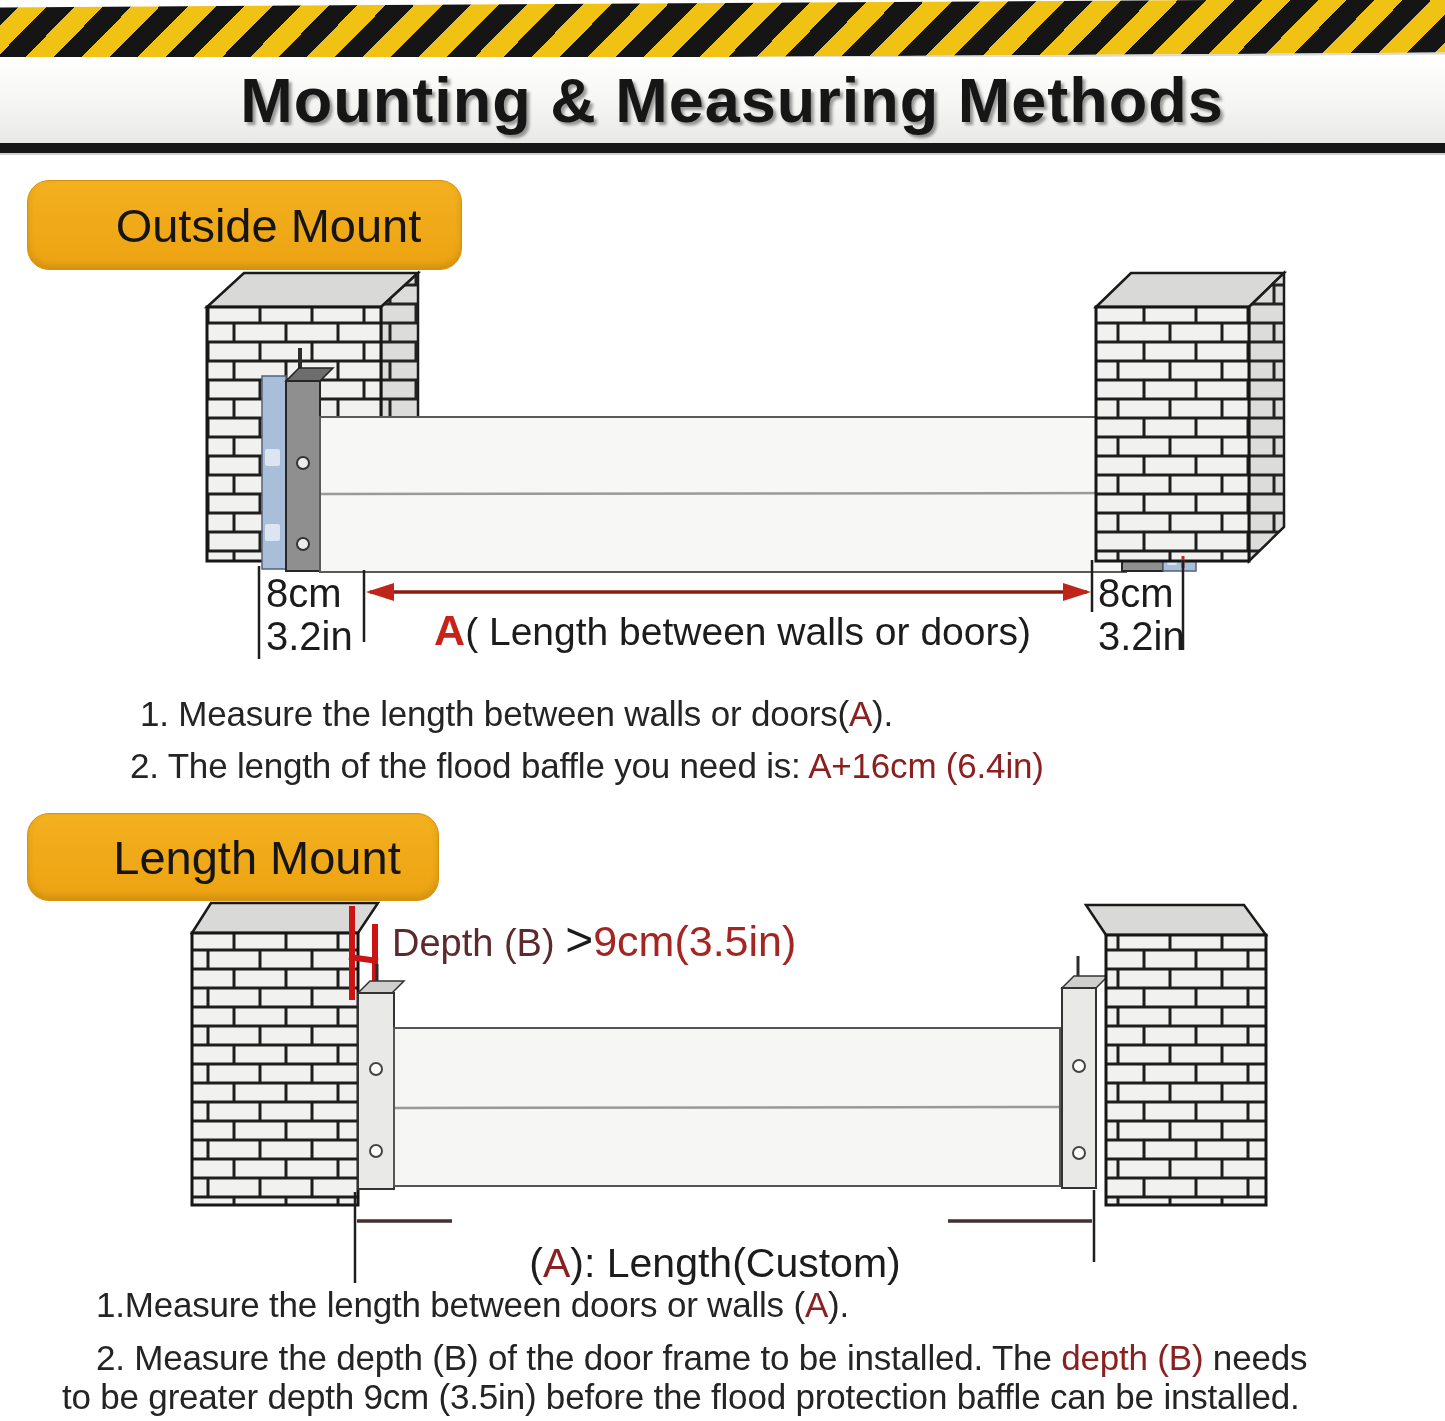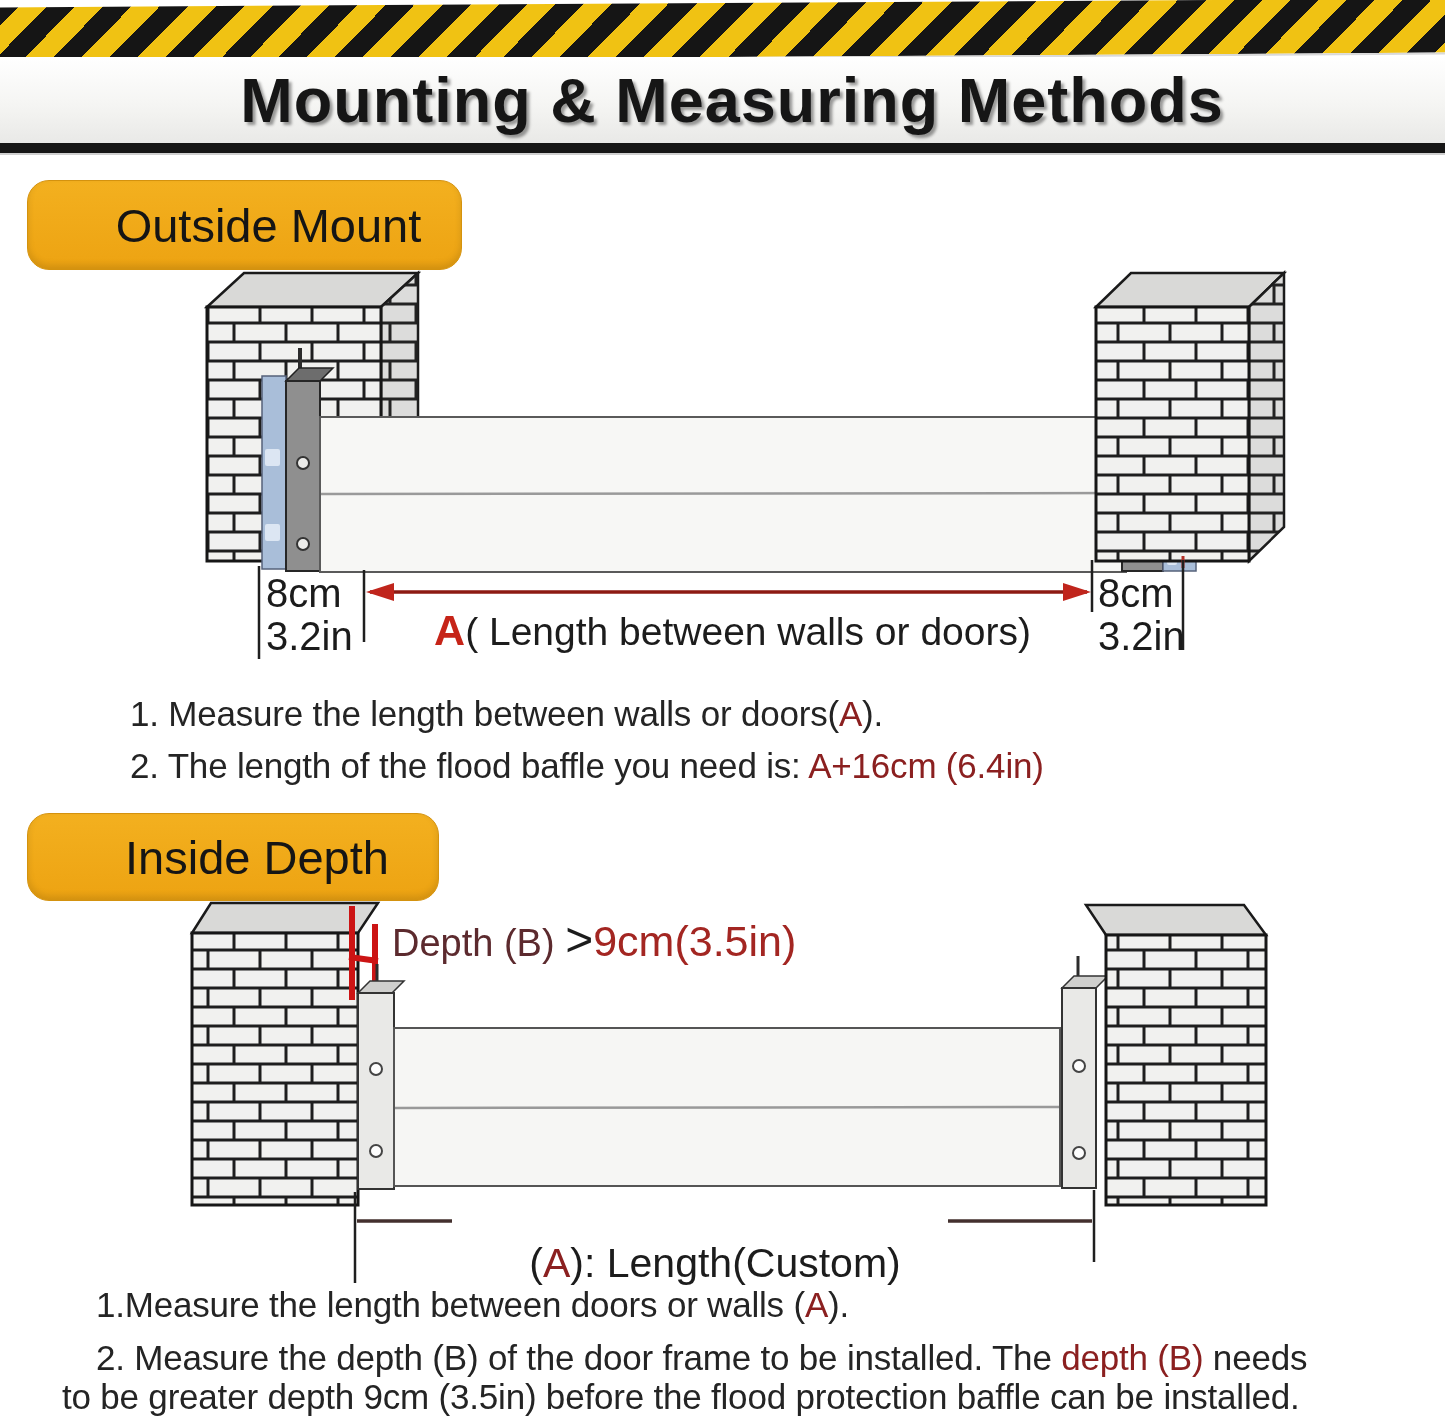--- a/index.html
+++ b/index.html
@@ -44,21 +44,21 @@
   .depth-label .gt{font-size:48px;color:#1c1c1c;}
   .depth-label .value{font-size:43px;color:#a32622;}
 
   .length-label{position:absolute;left:430px;top:1196px;width:570px;text-align:center;
     font-size:41px;color:#1c1c1c;white-space:nowrap;margin-top:44px;}
   .length-label .marker{color:#8b2020;}
 
   
   .instr{position:absolute;font-size:35px;color:#242424;letter-spacing:-0.2px;white-space:nowrap;}
   .instr .red{color:#8b2020;}
-  .instr-o1{left:130px;top:694px;}
+  .instr-o1{left:140px;top:694px;}
   .instr-o2{left:130px;top:746px;}
   .instr-i1{left:62px;top:1285px;text-indent:34px;}
   .instr-i2{left:62px;top:1338px;width:1380px;line-height:39px;text-indent:34px;white-space:normal;}
 </style>
 </head>
 <body>
 
 <div class="page">
 
   <div class="hazard-band"></div>
@@ -155,21 +155,21 @@
   </div>
 
   <div class="instr instr-o1">
     <span>1. Measure the length between walls or doors(</span><span class="red">A</span><span>).</span>
   </div>
   <div class="instr instr-o2">
     <span>2. The length of the flood baffle you need is: </span><span class="red">A+16cm (6.4in)</span>
   </div>
 
   <div class="badge inside">
-    <span>Inside Depth</span>
+    <span>Length Mount</span>
   </div>
 
   <svg id="svg-inside" class="diagram" viewBox="0 895 1445 400" xmlns="http://www.w3.org/2000/svg">
 
     <g>
       <polygon points="192,933 211,903 378,903 358,933" fill="#d9d9d7" stroke="#1a1a1a" stroke-width="2.5"></polygon>
       <rect x="192" y="933" width="166" height="272" fill="url(#bricks)" stroke="#161616" stroke-width="3"></rect>
     </g>
 
     <g>

